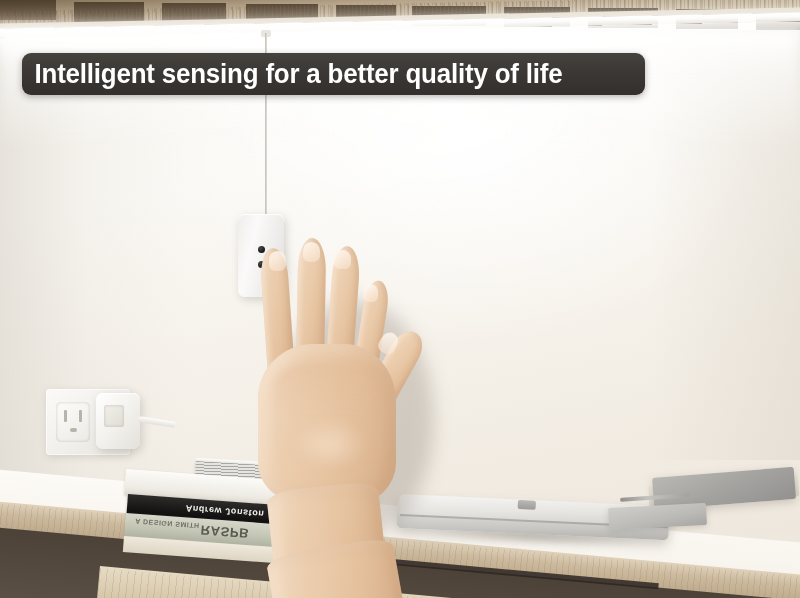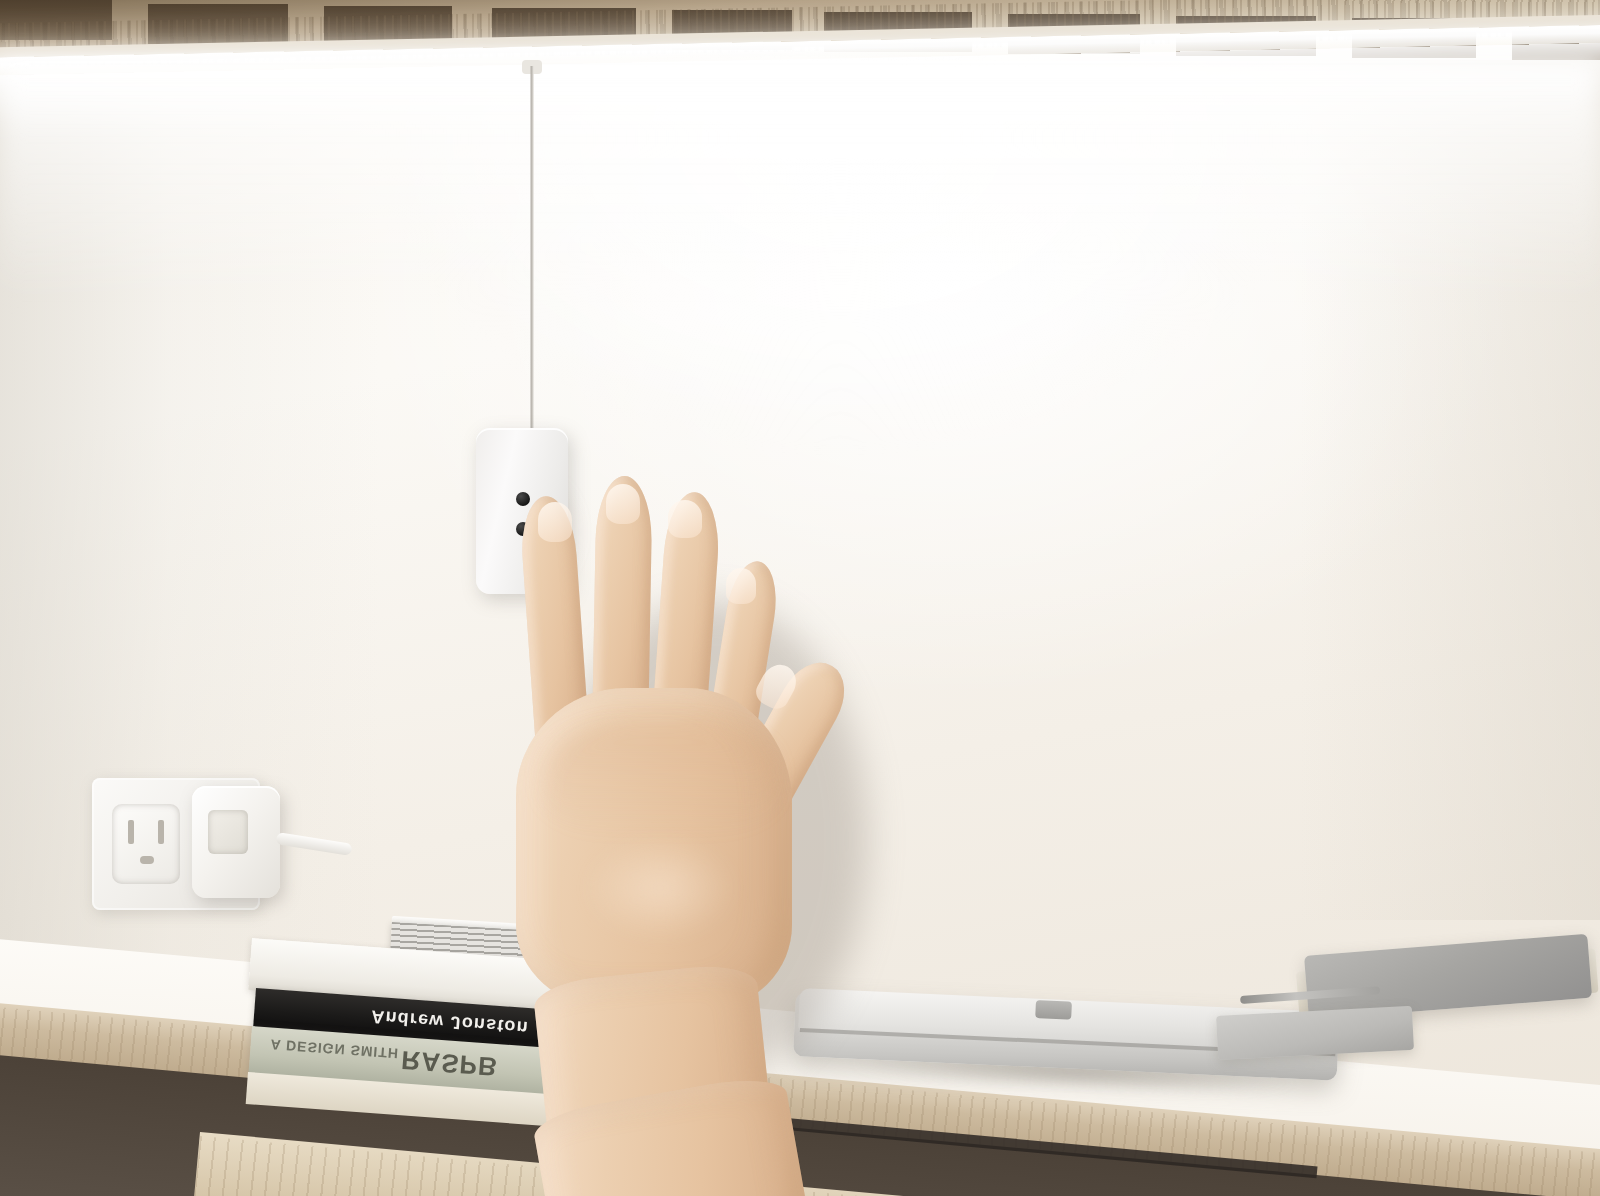--- a/index.html
+++ b/index.html
@@ -574,14 +574,17 @@
 
     <div class="skin palm" style="left:30px; top:108px; width:138px; height:160px;"></div>
 
     <div class="skin wrist" style="left:44px; top:250px; width:112px; height:120px; transform:rotate(-6deg);"></div>
     <div class="skin wrist" style="left:46px; top:310px; width:128px; height:110px; transform:rotate(-10deg);"></div>
 
     <div style="position:absolute; left:44px; top:126px; width:116px; height:56px; background:linear-gradient(180deg, rgba(214,166,126,0.22) 0%, rgba(214,166,126,0) 100%); border-radius:40%; filter:blur(5px);"></div>
     <div style="position:absolute; left:52px; top:180px; width:100px; height:70px; background:radial-gradient(ellipse 50px 34px at 50% 40%, rgba(255,240,224,0.45) 0%, rgba(255,240,224,0) 76%); filter:blur(5px);"></div>
   </div>
 
+  <div class="banner">
+    <span class="banner-text">Intelligent sensing for a better quality of life</span>
+  </div>
 
 </div>
 
 </body></html>

